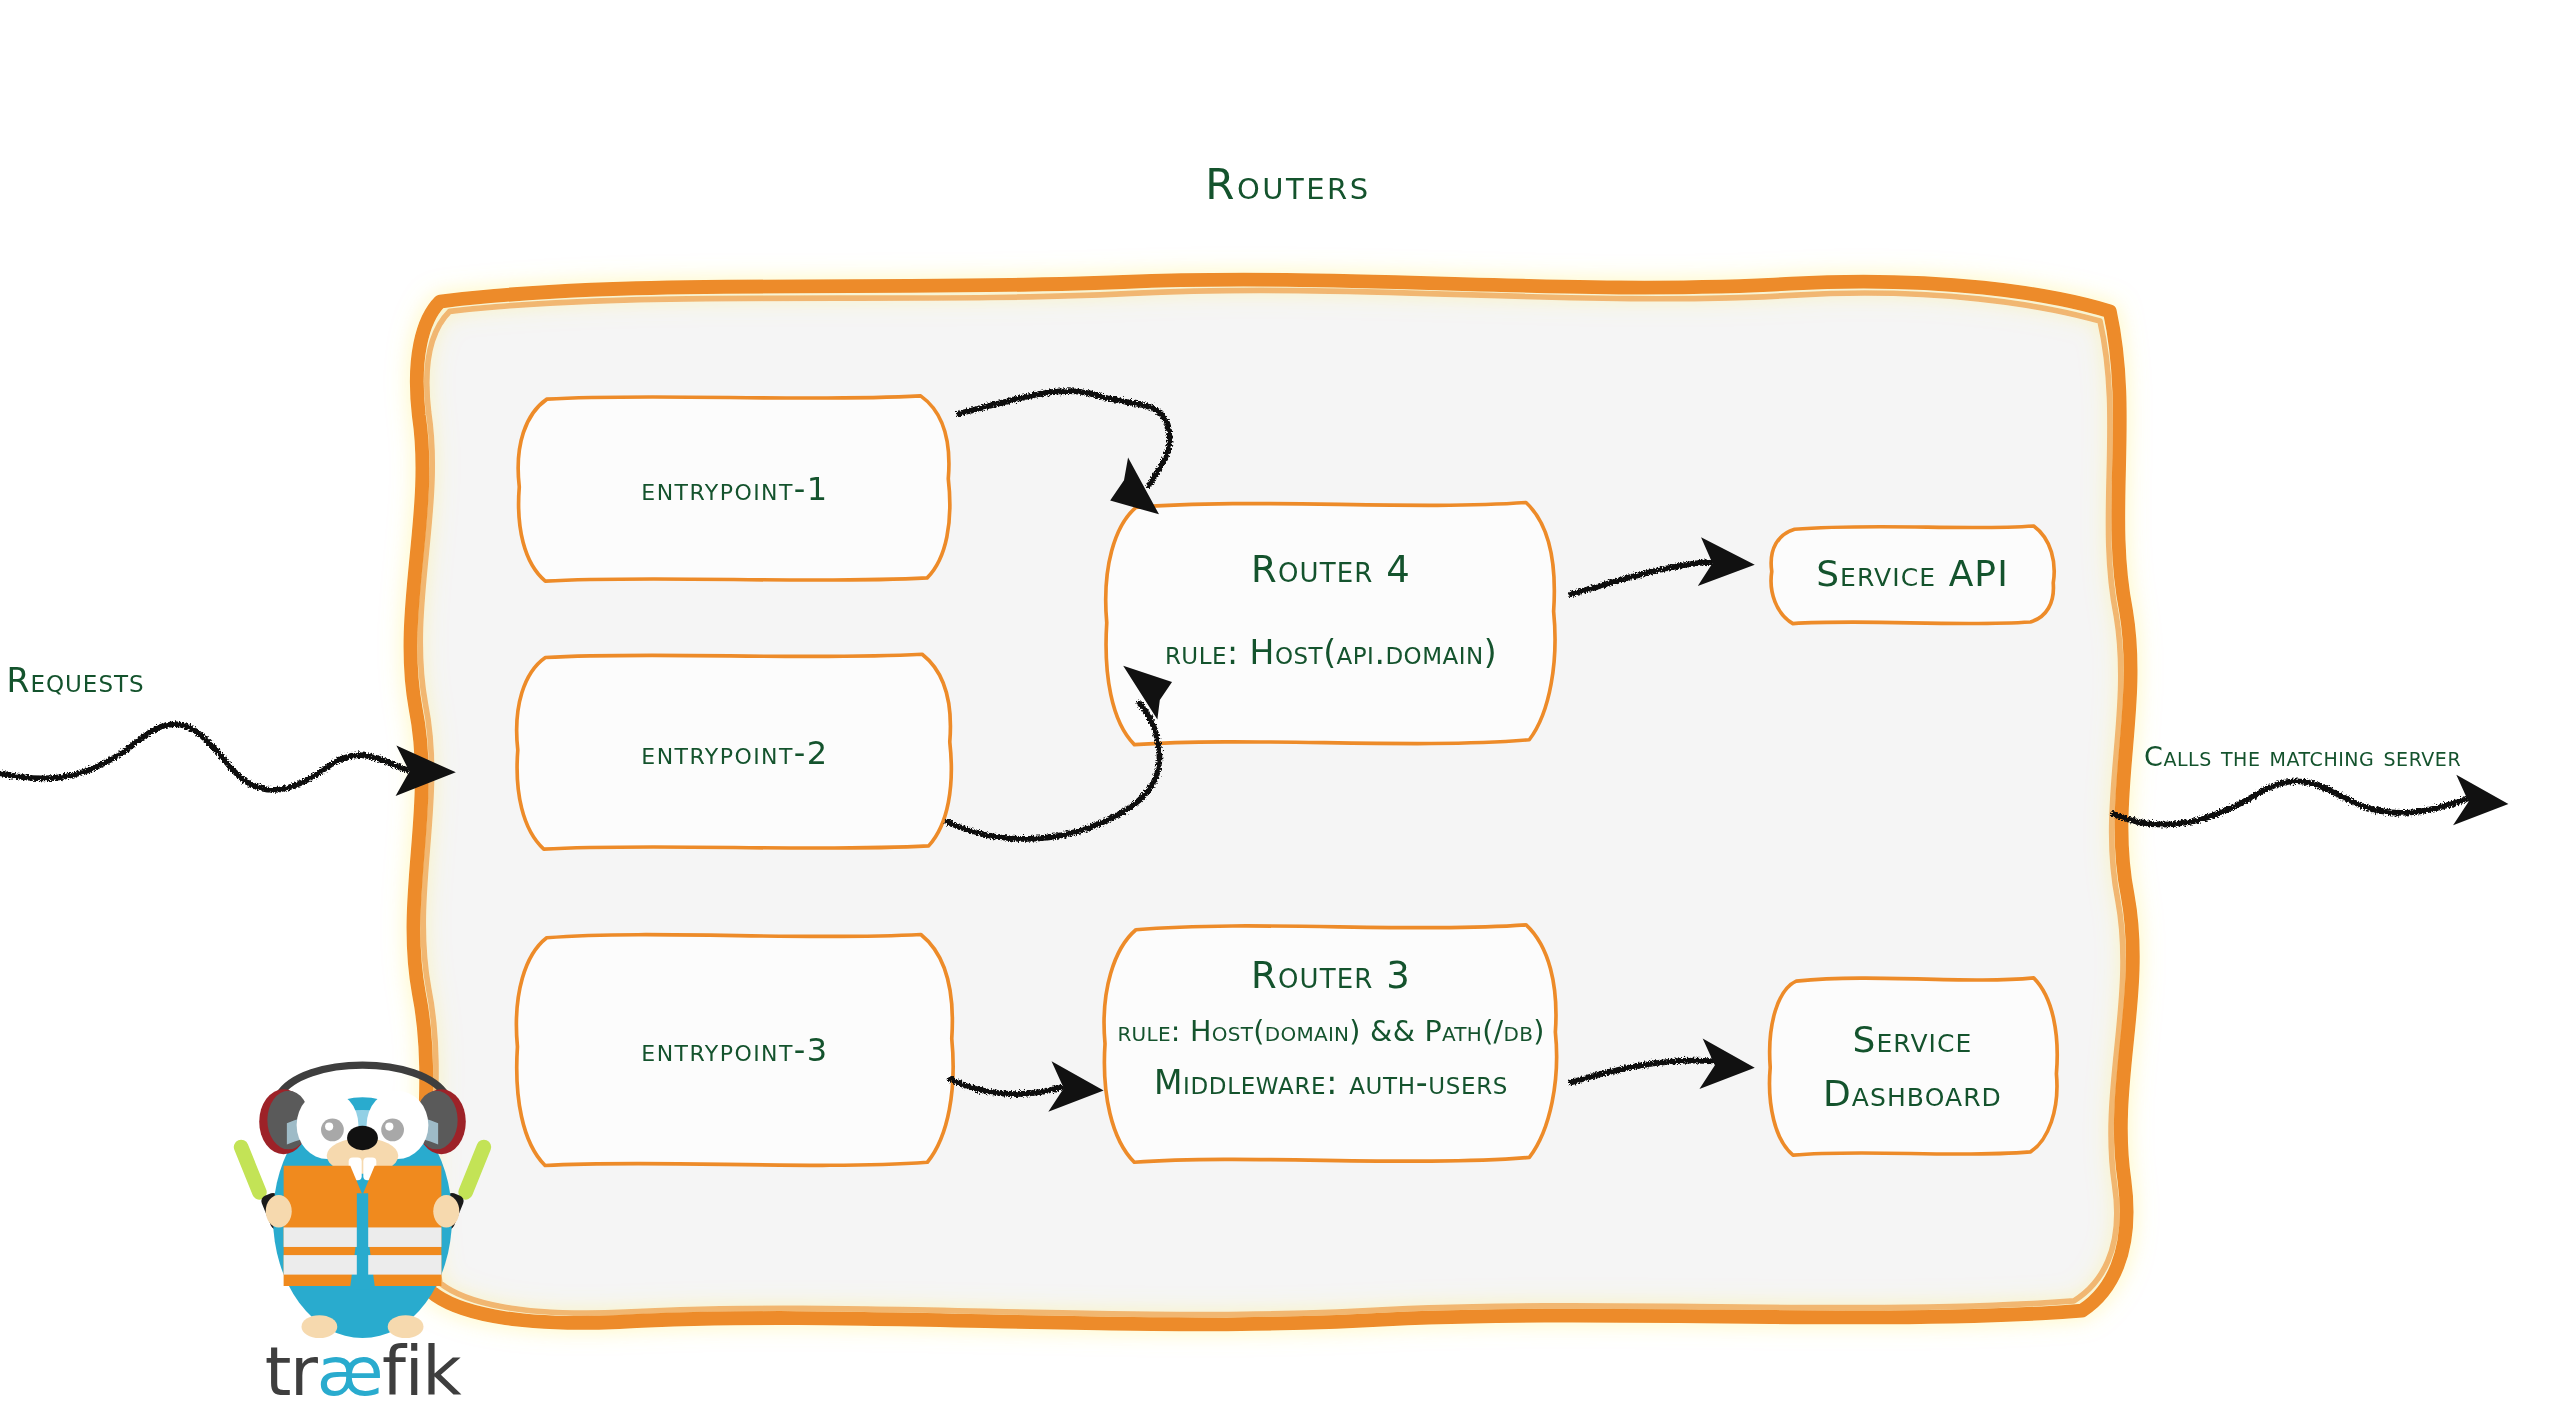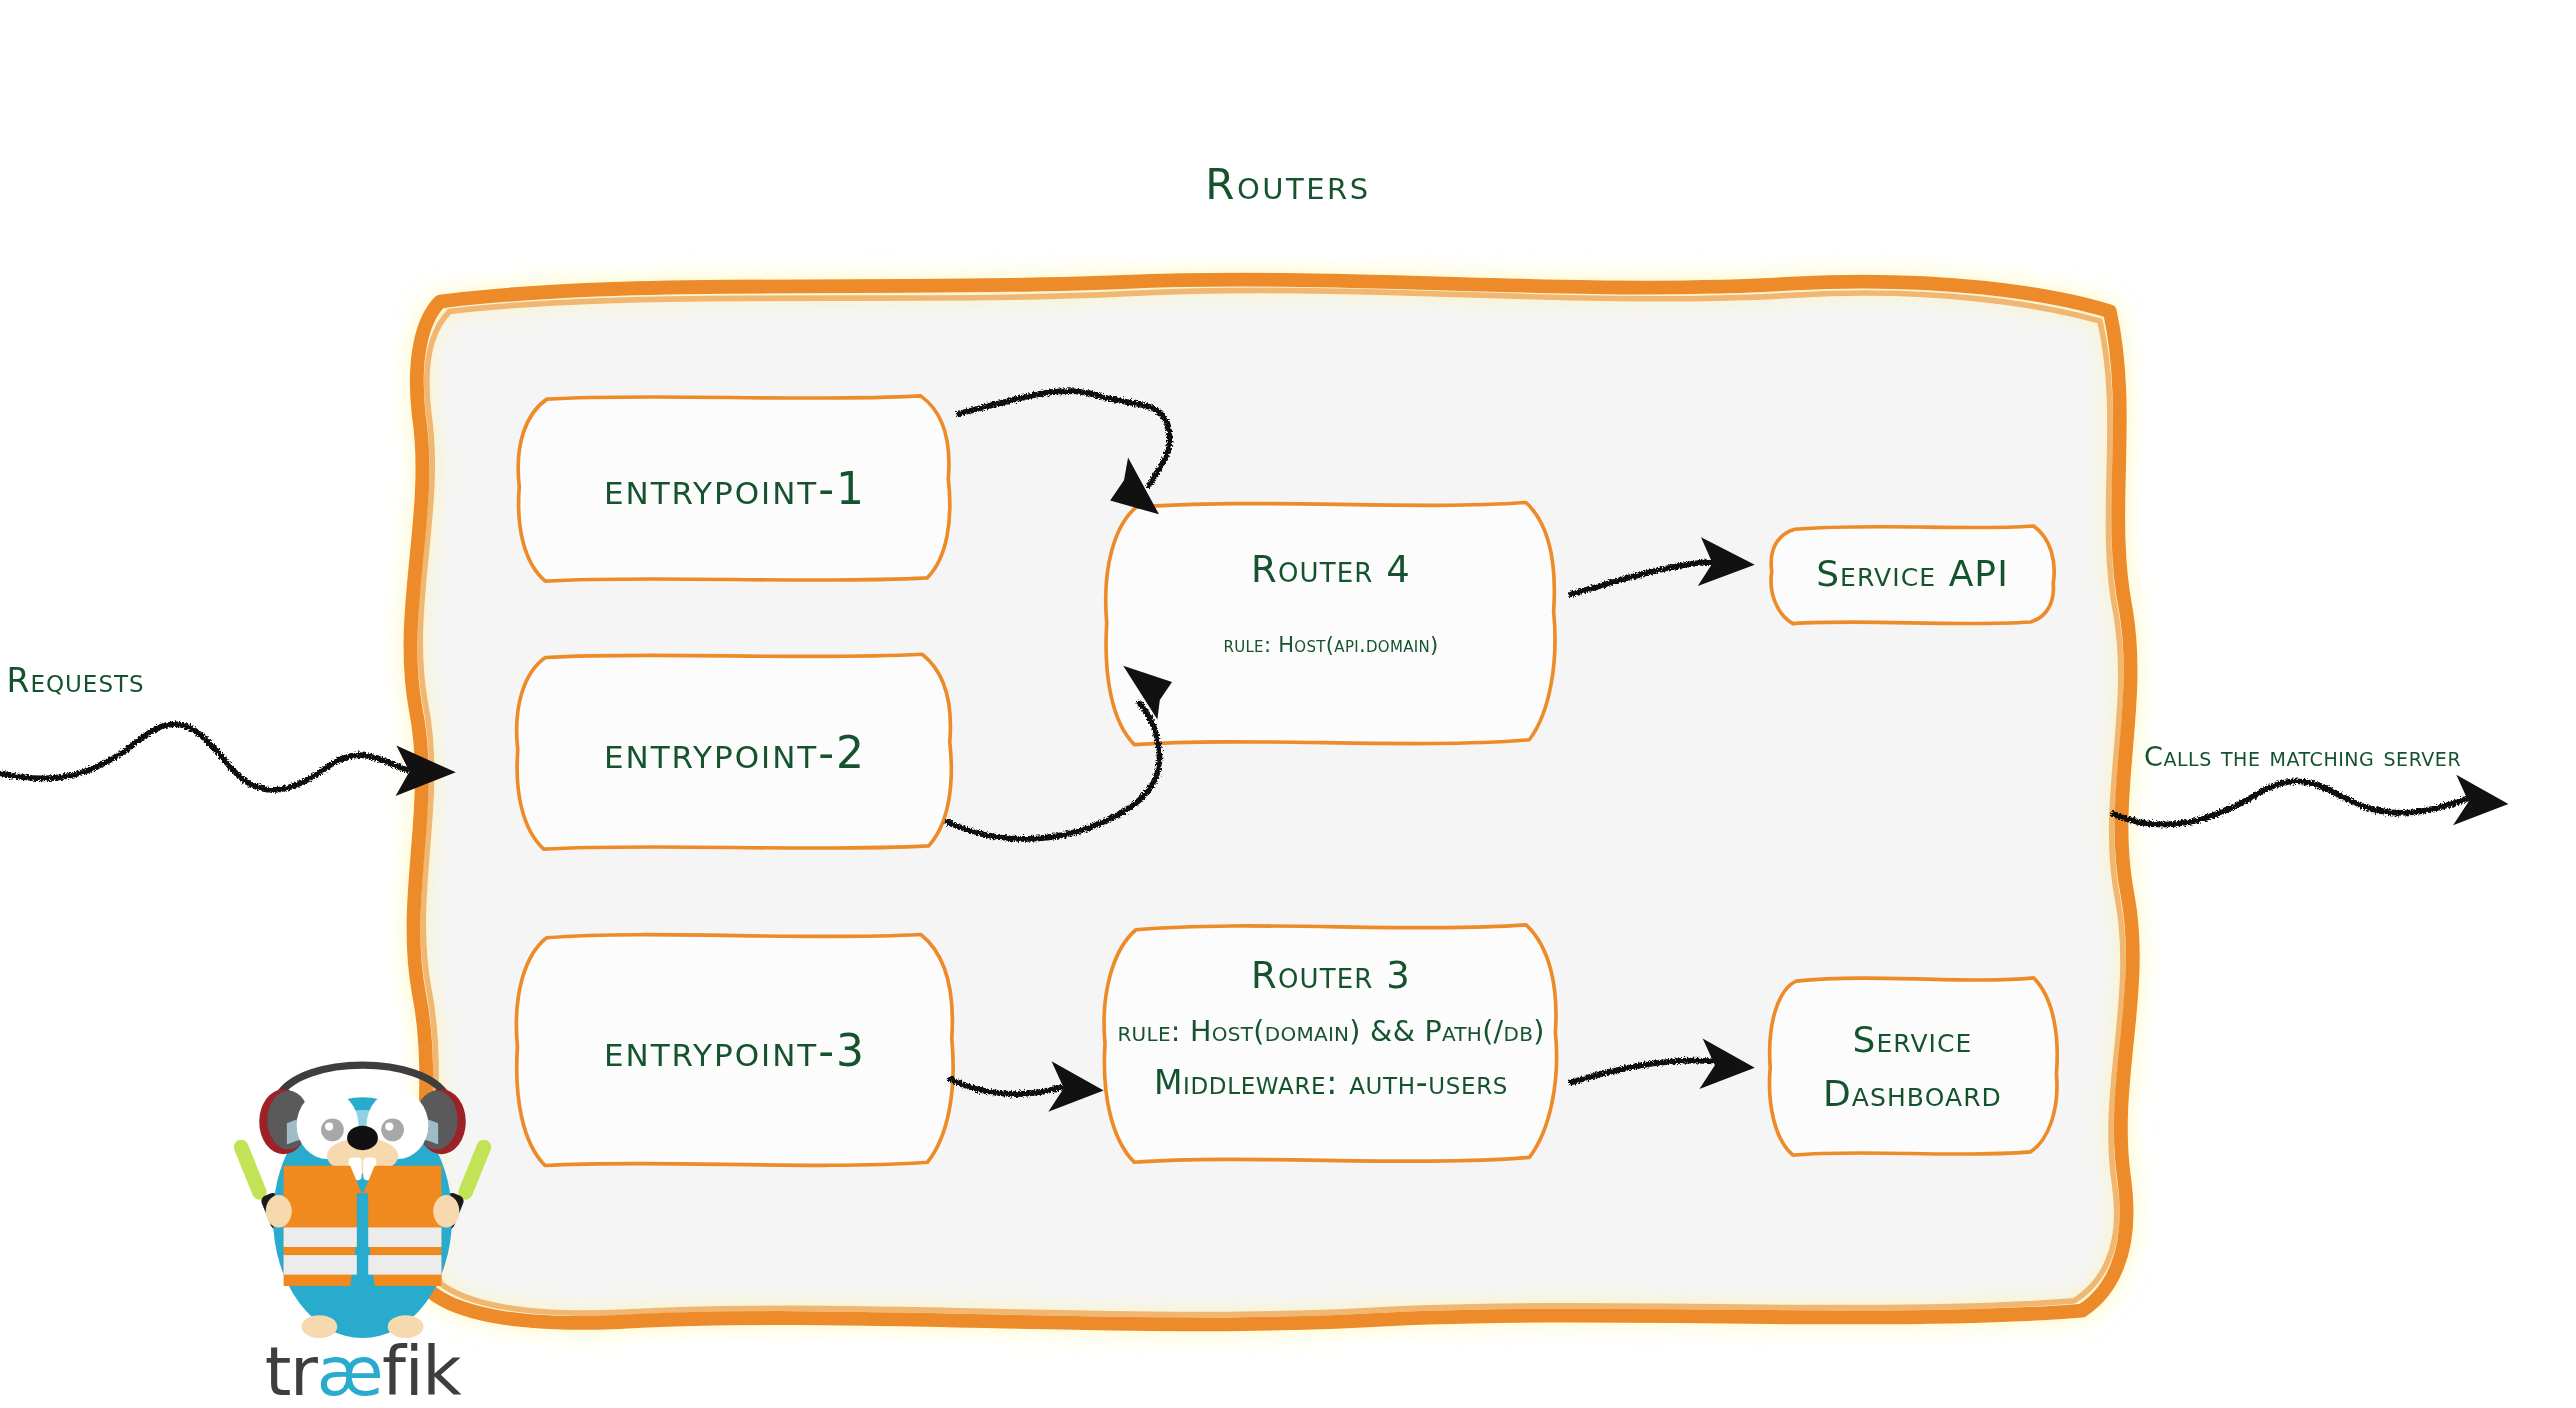--- a/index.html
+++ b/index.html
@@ -33,23 +33,23 @@
 
   
   .node{position:absolute;}
   .node > svg{position:absolute;left:0;top:0;overflow:visible;}
   .node-text{
     position:absolute;left:0;top:0;width:100%;height:100%;
     display:flex;flex-direction:column;align-items:center;justify-content:center;
     text-align:center;pointer-events:none;
   }
 
-  .ep-label{font-size:44px;letter-spacing:.045em;}
+  .ep-label{font-size:32px;letter-spacing:.045em;}
   .router-title{font-size:37px;letter-spacing:.03em;}
-  .router-rule{font-size:21px;letter-spacing:.015em;}
+  .router-rule{font-size:33px;letter-spacing:.015em;}
   .router-rule-sm{font-size:28.5px;letter-spacing:.01em;}
   .router-mw{font-size:33px;letter-spacing:.02em;}
   .svc-label{font-size:36px;letter-spacing:.03em;line-height:1.5;}
 
   
   #requests-label{position:absolute;left:6.5px;top:661px;font-size:33px;letter-spacing:.03em;}
   #calls-label{position:absolute;left:2144px;top:741px;font-size:27px;letter-spacing:.02em;}
 
   .arrow-layer{position:absolute;left:0;top:0;width:2576px;height:1408px;overflow:visible;pointer-events:none;}
 

